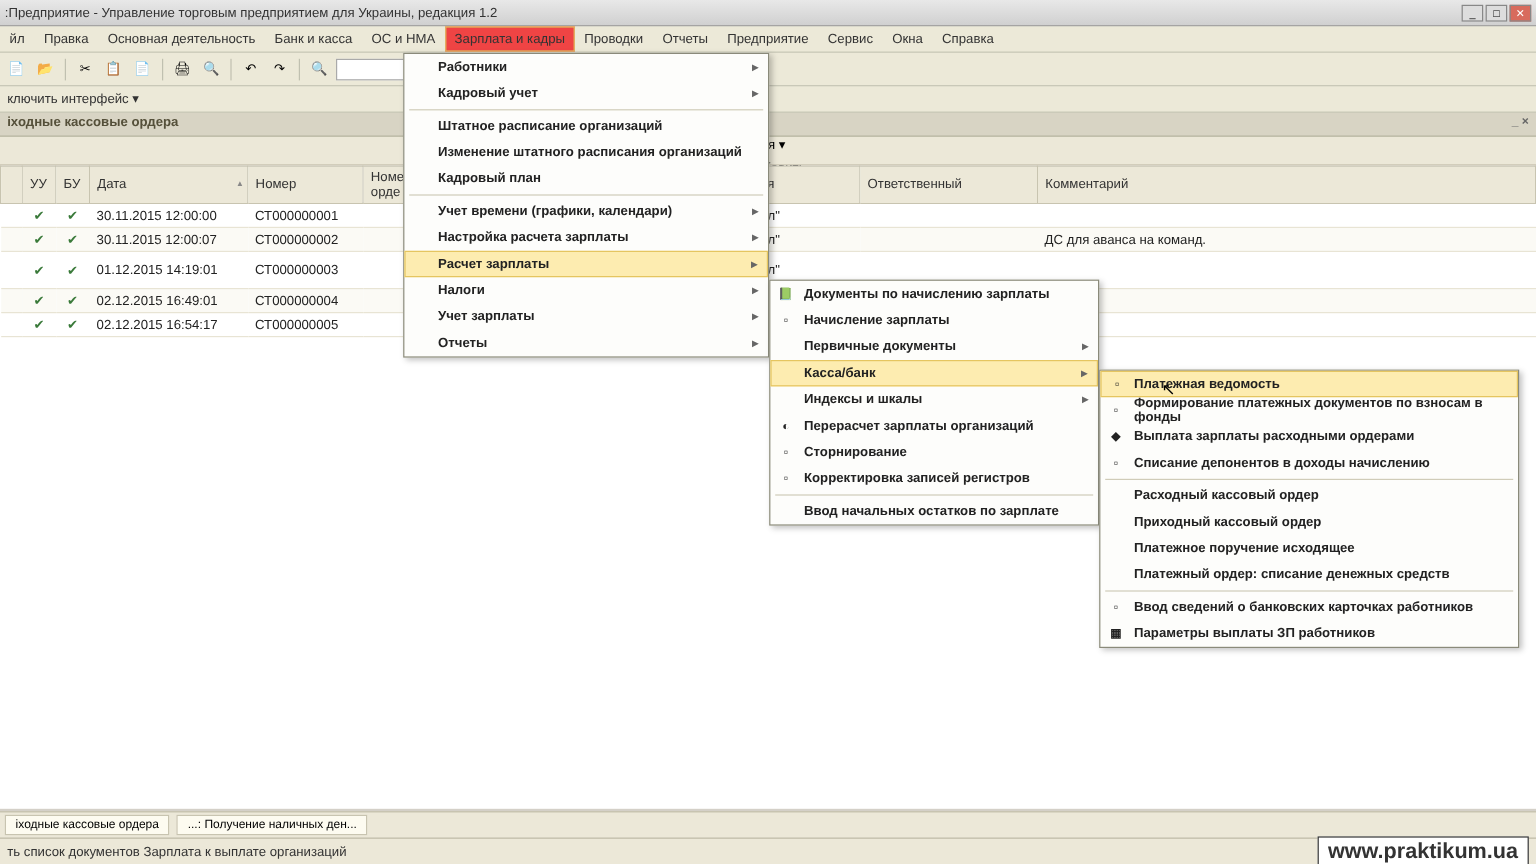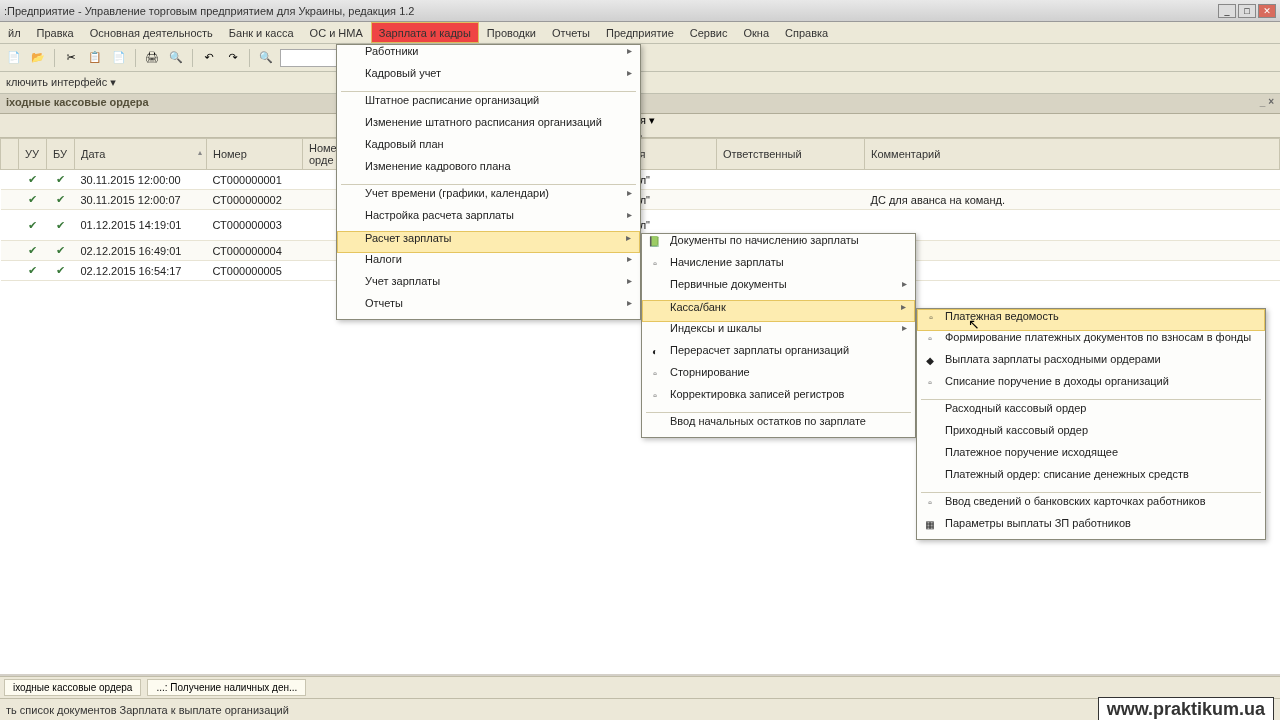--- a/index.html
+++ b/index.html
@@ -23,21 +23,21 @@
 .grid-wrap{position:relative;background:#fff;height:536px;}
 table.grid{border-collapse:collapse;width:100%;}
 .grid th{background:#ece8d8;border:1px solid #c8c4b0;padding:3px 6px;text-align:left;font-weight:normal;color:#333;height:20px;}
 .grid td{border-bottom:1px solid #e8e4d4;padding:3px 6px;color:#222;height:19px;}
 .grid tr:nth-child(even) td{background:#fbfaf5;}
 .check{text-align:center;}
 .dropdown{position:absolute;background:#fdfdfb;border:1px solid #8a8a7a;box-shadow:2px 2px 5px rgba(0,0,0,0.25);}
 .dd1{left:336px;top:44px;width:305px;}
 .dd2{left:641px;top:233px;width:275px;}
 .dd3{left:916px;top:308px;width:350px;}
-.dd-item{display:flex;align-items:flex-start;height:22px;padding:0 10px 0 28px;position:relative;color:#222;cursor:default;}
+.dd-item{display:flex;align-items:center;height:22px;padding:0 10px 0 28px;position:relative;color:#222;cursor:default;font-weight:bold;}
 .dd-item.sel{background:#fdecb0;border:1px solid #e5c560;padding:0 9px 0 27px;height:22px;}
 .dd-item.has-sub::after{content:"▸";position:absolute;right:8px;color:#666;font-size:10px;}
 .dd-sep{height:1px;background:#d0ccb8;margin:2px 4px;}
 .dd-icon{position:absolute;left:6px;width:14px;height:14px;display:flex;align-items:center;justify-content:center;font-size:10px;}
 .status-bar{position:absolute;bottom:22px;left:0;right:0;height:22px;background:#ece8d8;border-top:1px solid #c0bca8;display:flex;align-items:center;padding:0 4px;gap:6px;}
 .status-tab{background:#fdfbf0;border:1px solid #c8c4b0;padding:2px 8px;font-size:10px;}
 .hint-bar{position:absolute;bottom:0;left:0;right:0;height:22px;background:#ece8d8;border-top:1px solid #c0bca8;display:flex;align-items:center;padding:0 6px;color:#333;justify-content:space-between;}
 .url-stamp{font-size:18px;font-weight:bold;color:#333;background:#fff;border:1px solid #333;padding:1px 8px;}
 .sort-icon{position:absolute;right:4px;font-size:8px;color:#888;}
 .doc-header-close{float:right;font-size:10px;color:#666;}
@@ -211,23 +211,20 @@
     <div class="dd-sep"></div>
     <div class="dd-item">
       <span>Штатное расписание организаций</span>
     </div>
     <div class="dd-item">
       <span>Изменение штатного расписания организаций</span>
     </div>
     <div class="dd-item">
       <span>Кадровый план</span>
     </div>
-    <div class="dd-item">
-      <span>Изменение кадрового плана</span>
-    </div>
     <div class="dd-sep"></div>
     <div class="dd-item has-sub">
       <span>Учет времени (графики, календари)</span>
     </div>
     <div class="dd-item has-sub">
       <span>Настройка расчета зарплаты</span>
     </div>
     <div class="dd-item sel has-sub">
       <span>Расчет зарплаты</span>
     </div>
@@ -286,21 +283,21 @@
     <div class="dd-item">
       <span class="dd-icon">▫</span>
       <span>Формирование платежных документов по взносам в фонды</span>
     </div>
     <div class="dd-item">
       <span class="dd-icon">◆</span>
       <span>Выплата зарплаты расходными ордерами</span>
     </div>
     <div class="dd-item">
       <span class="dd-icon">▫</span>
-      <span>Списание поручение в доходы организаций</span>
+      <span>Списание депонентов в доходы начислению</span>
     </div>
     <div class="dd-sep"></div>
     <div class="dd-item">
       <span>Расходный кассовый ордер</span>
     </div>
     <div class="dd-item">
       <span>Приходный кассовый ордер</span>
     </div>
     <div class="dd-item">
       <span>Платежное поручение исходящее</span>

